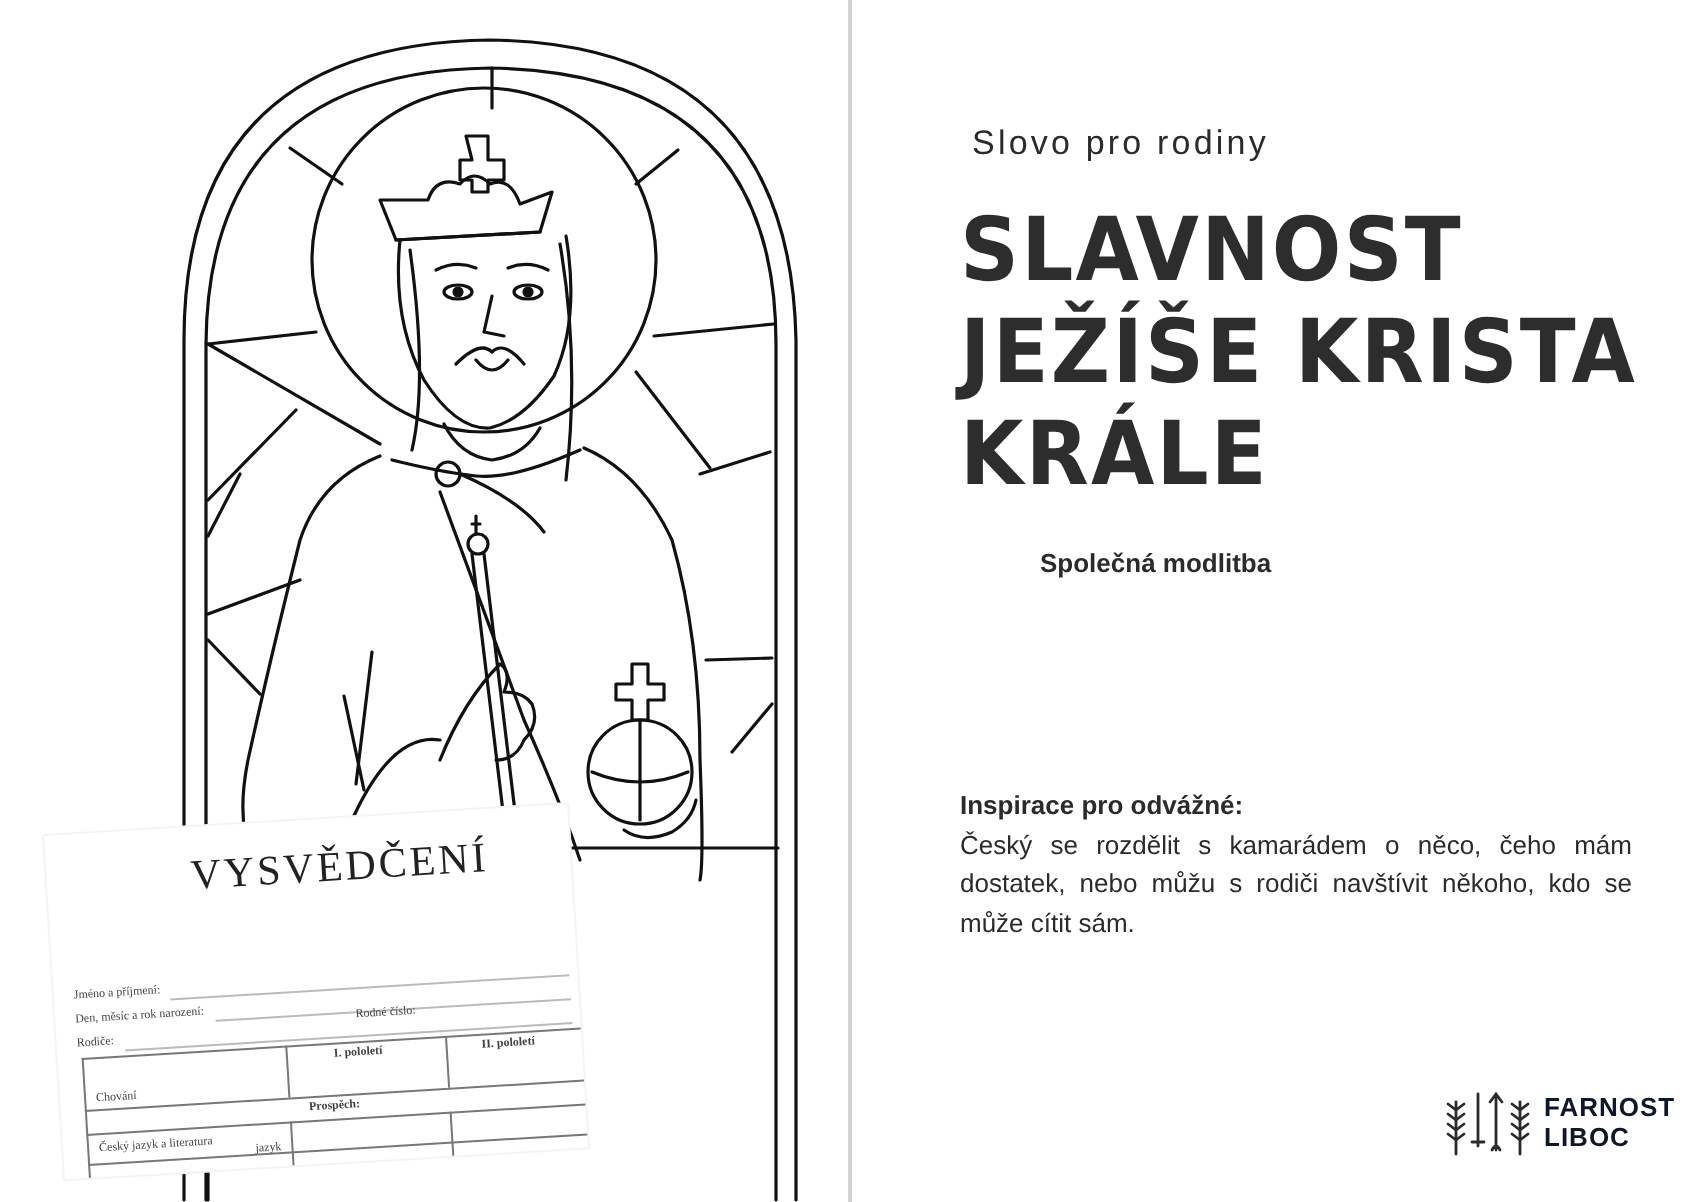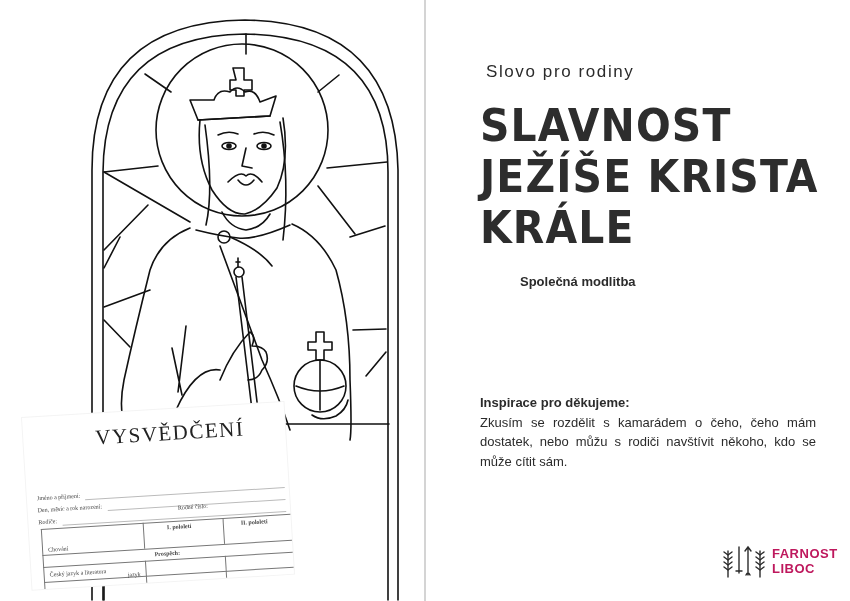--- a/index.html
+++ b/index.html
@@ -8,21 +8,21 @@
   .divider{position:absolute;left:424px;top:0;width:2px;height:601px;background:#d4d4d4;}
   .right-page{position:absolute;left:426px;top:0;width:424px;height:601px;background:#fff;}
   .subtitle{position:absolute;left:60px;top:62px;font-size:17px;letter-spacing:1.6px;color:#2b2b2b;}
   .title{position:absolute;left:54px;top:100px;font-size:44px;line-height:51px;font-weight:bold;color:#2d2d2d;letter-spacing:1.2px;margin:0;font-family:"DejaVu Sans",sans-serif;transform:scaleX(0.93);transform-origin:left top;}
   .section{position:absolute;left:54px;width:336px;font-size:13px;line-height:19.5px;color:#2b2b2b;}
   .section .head{font-weight:bold;}
   .section .body{text-align:justify;}
   .sec1{top:272px;margin-left:40px;}
   .sec2{top:393px;}
   .logo{position:absolute;left:296px;top:543px;display:flex;align-items:center;gap:6px;}
-  .logo-text{font-weight:bold;font-size:13px;line-height:15px;letter-spacing:0.5px;color:#be185d;}
+  .logo-text{font-weight:bold;font-size:13px;line-height:15px;letter-spacing:0.5px;color:#0f172a;}
   .art{position:absolute;left:0;top:0;}
   .cert{position:absolute;left:22px;top:418px;width:262px;height:172px;background:#fff;transform:rotate(-3.5deg);transform-origin:left top;border:0px solid #eee;box-shadow:0 0 0 1px #f4f4f4;}
   .cert-title{position:absolute;left:72px;top:12px;font-family:"Liberation Serif",serif;font-size:21px;letter-spacing:1.5px;color:#222;}
   .cert-line{position:absolute;font-family:"Liberation Serif",serif;font-size:6px;color:#444;}
   .cert-rule{position:absolute;height:1px;background:#777;}
   .cert-vrule{position:absolute;width:1px;background:#777;}
 </style>
 </head>
 <body>
 
@@ -130,22 +130,22 @@
     <div>SLAVNOST</div>
     <div>JEŽÍŠE KRISTA</div>
     <div>KRÁLE</div>
   </h1>
 
   <div class="section sec1">
     <div class="head">Společná modlitba</div>
   </div>
 
   <div class="section sec2">
-    <div class="head">Inspirace pro děkujeme:</div>
-    <div class="body">Zkusím se rozdělit s kamarádem o čeho, čeho mám dostatek, nebo můžu s rodiči navštívit někoho, kdo se může cítit sám.</div>
+    <div class="head">Inspirace pro odvážné:</div>
+    <div class="body">Český se rozdělit s kamarádem o něco, čeho mám dostatek, nebo můžu s rodiči navštívit někoho, kdo se může cítit sám.</div>
   </div>
 
   <div class="logo">
     <svg width="44" height="36" viewBox="0 0 44 36" fill="none" stroke="#2b2b2b" stroke-width="1.4" stroke-linecap="round">
       <path d="M6 8 L6 34"></path>
       <path d="M6 12 L2 9 M6 12 L10 9 M6 17 L2 14 M6 17 L10 14 M6 22 L2 19 M6 22 L10 19 M6 27 L2 24 M6 27 L10 24"></path>
       <path d="M17 4 L17 30 M14 28 L20 28"></path>
       <path d="M26 4 L26 32 M23 8 L26 4 L29 8 M24 32 Q26 28 28 32"></path>
       <path d="M38 8 L38 34"></path>
       <path d="M38 12 L34 9 M38 12 L42 9 M38 17 L34 14 M38 17 L42 14 M38 22 L34 19 M38 22 L42 19 M38 27 L34 24 M38 27 L42 24"></path>

